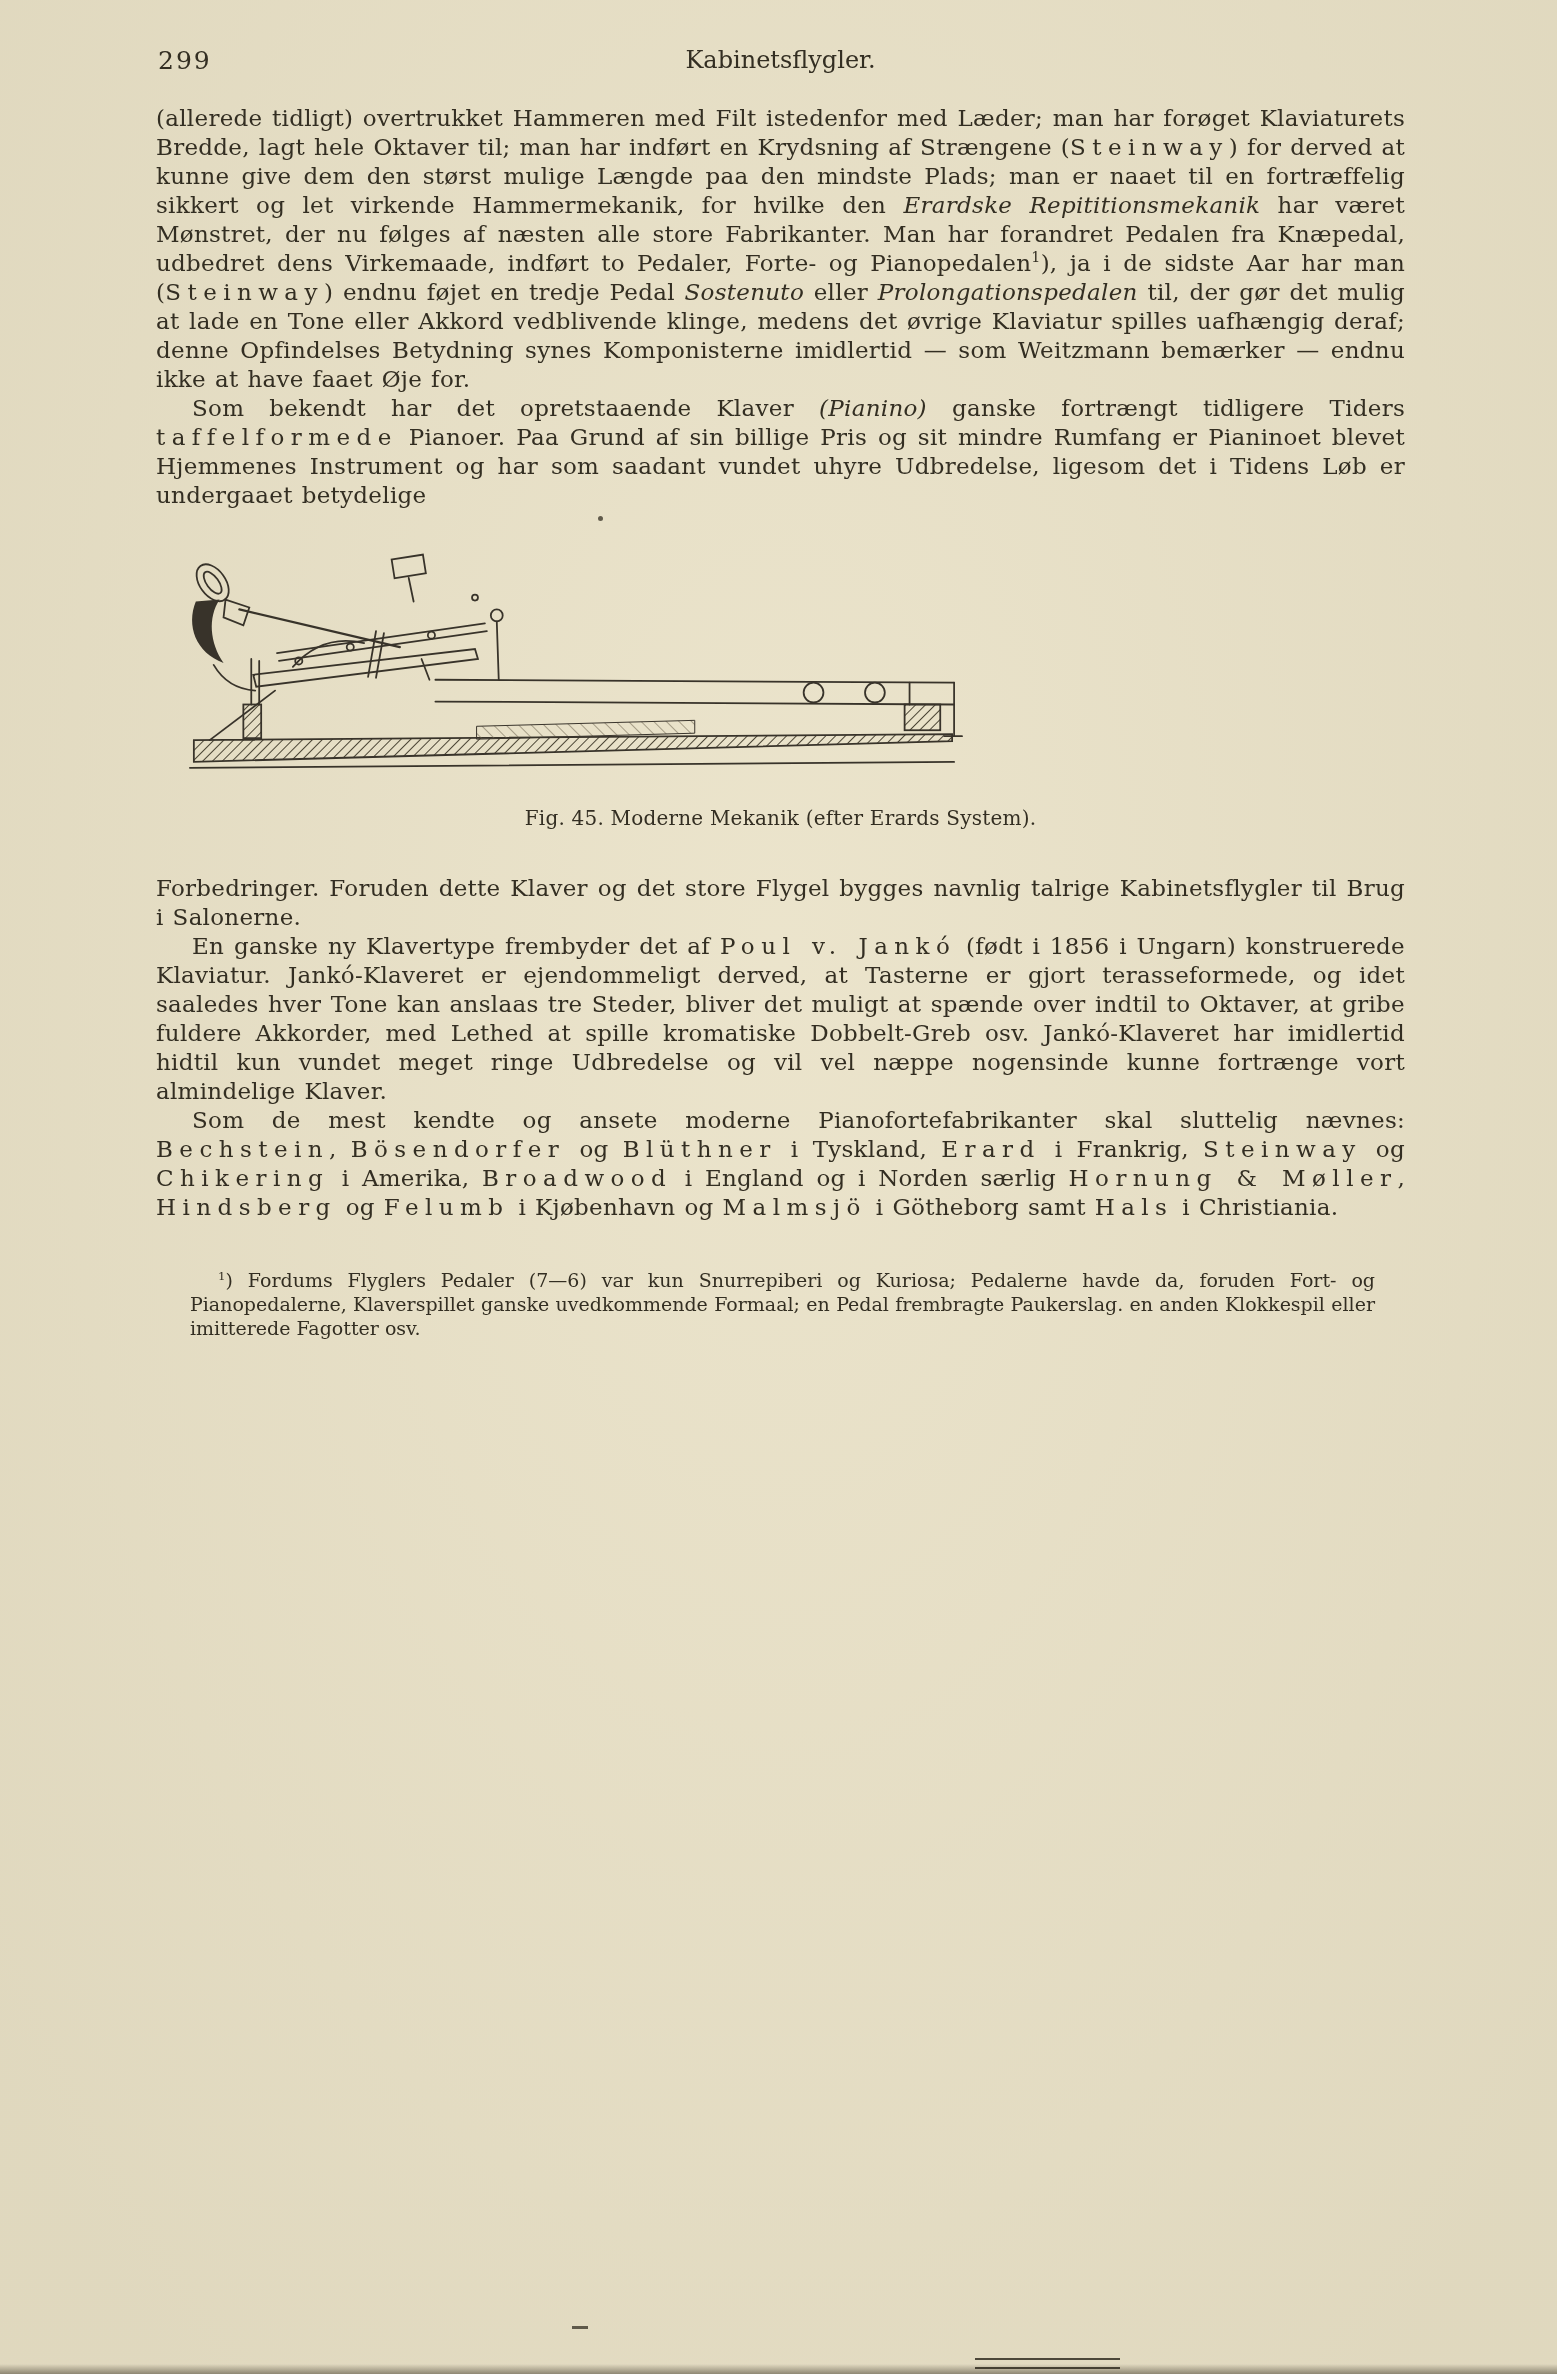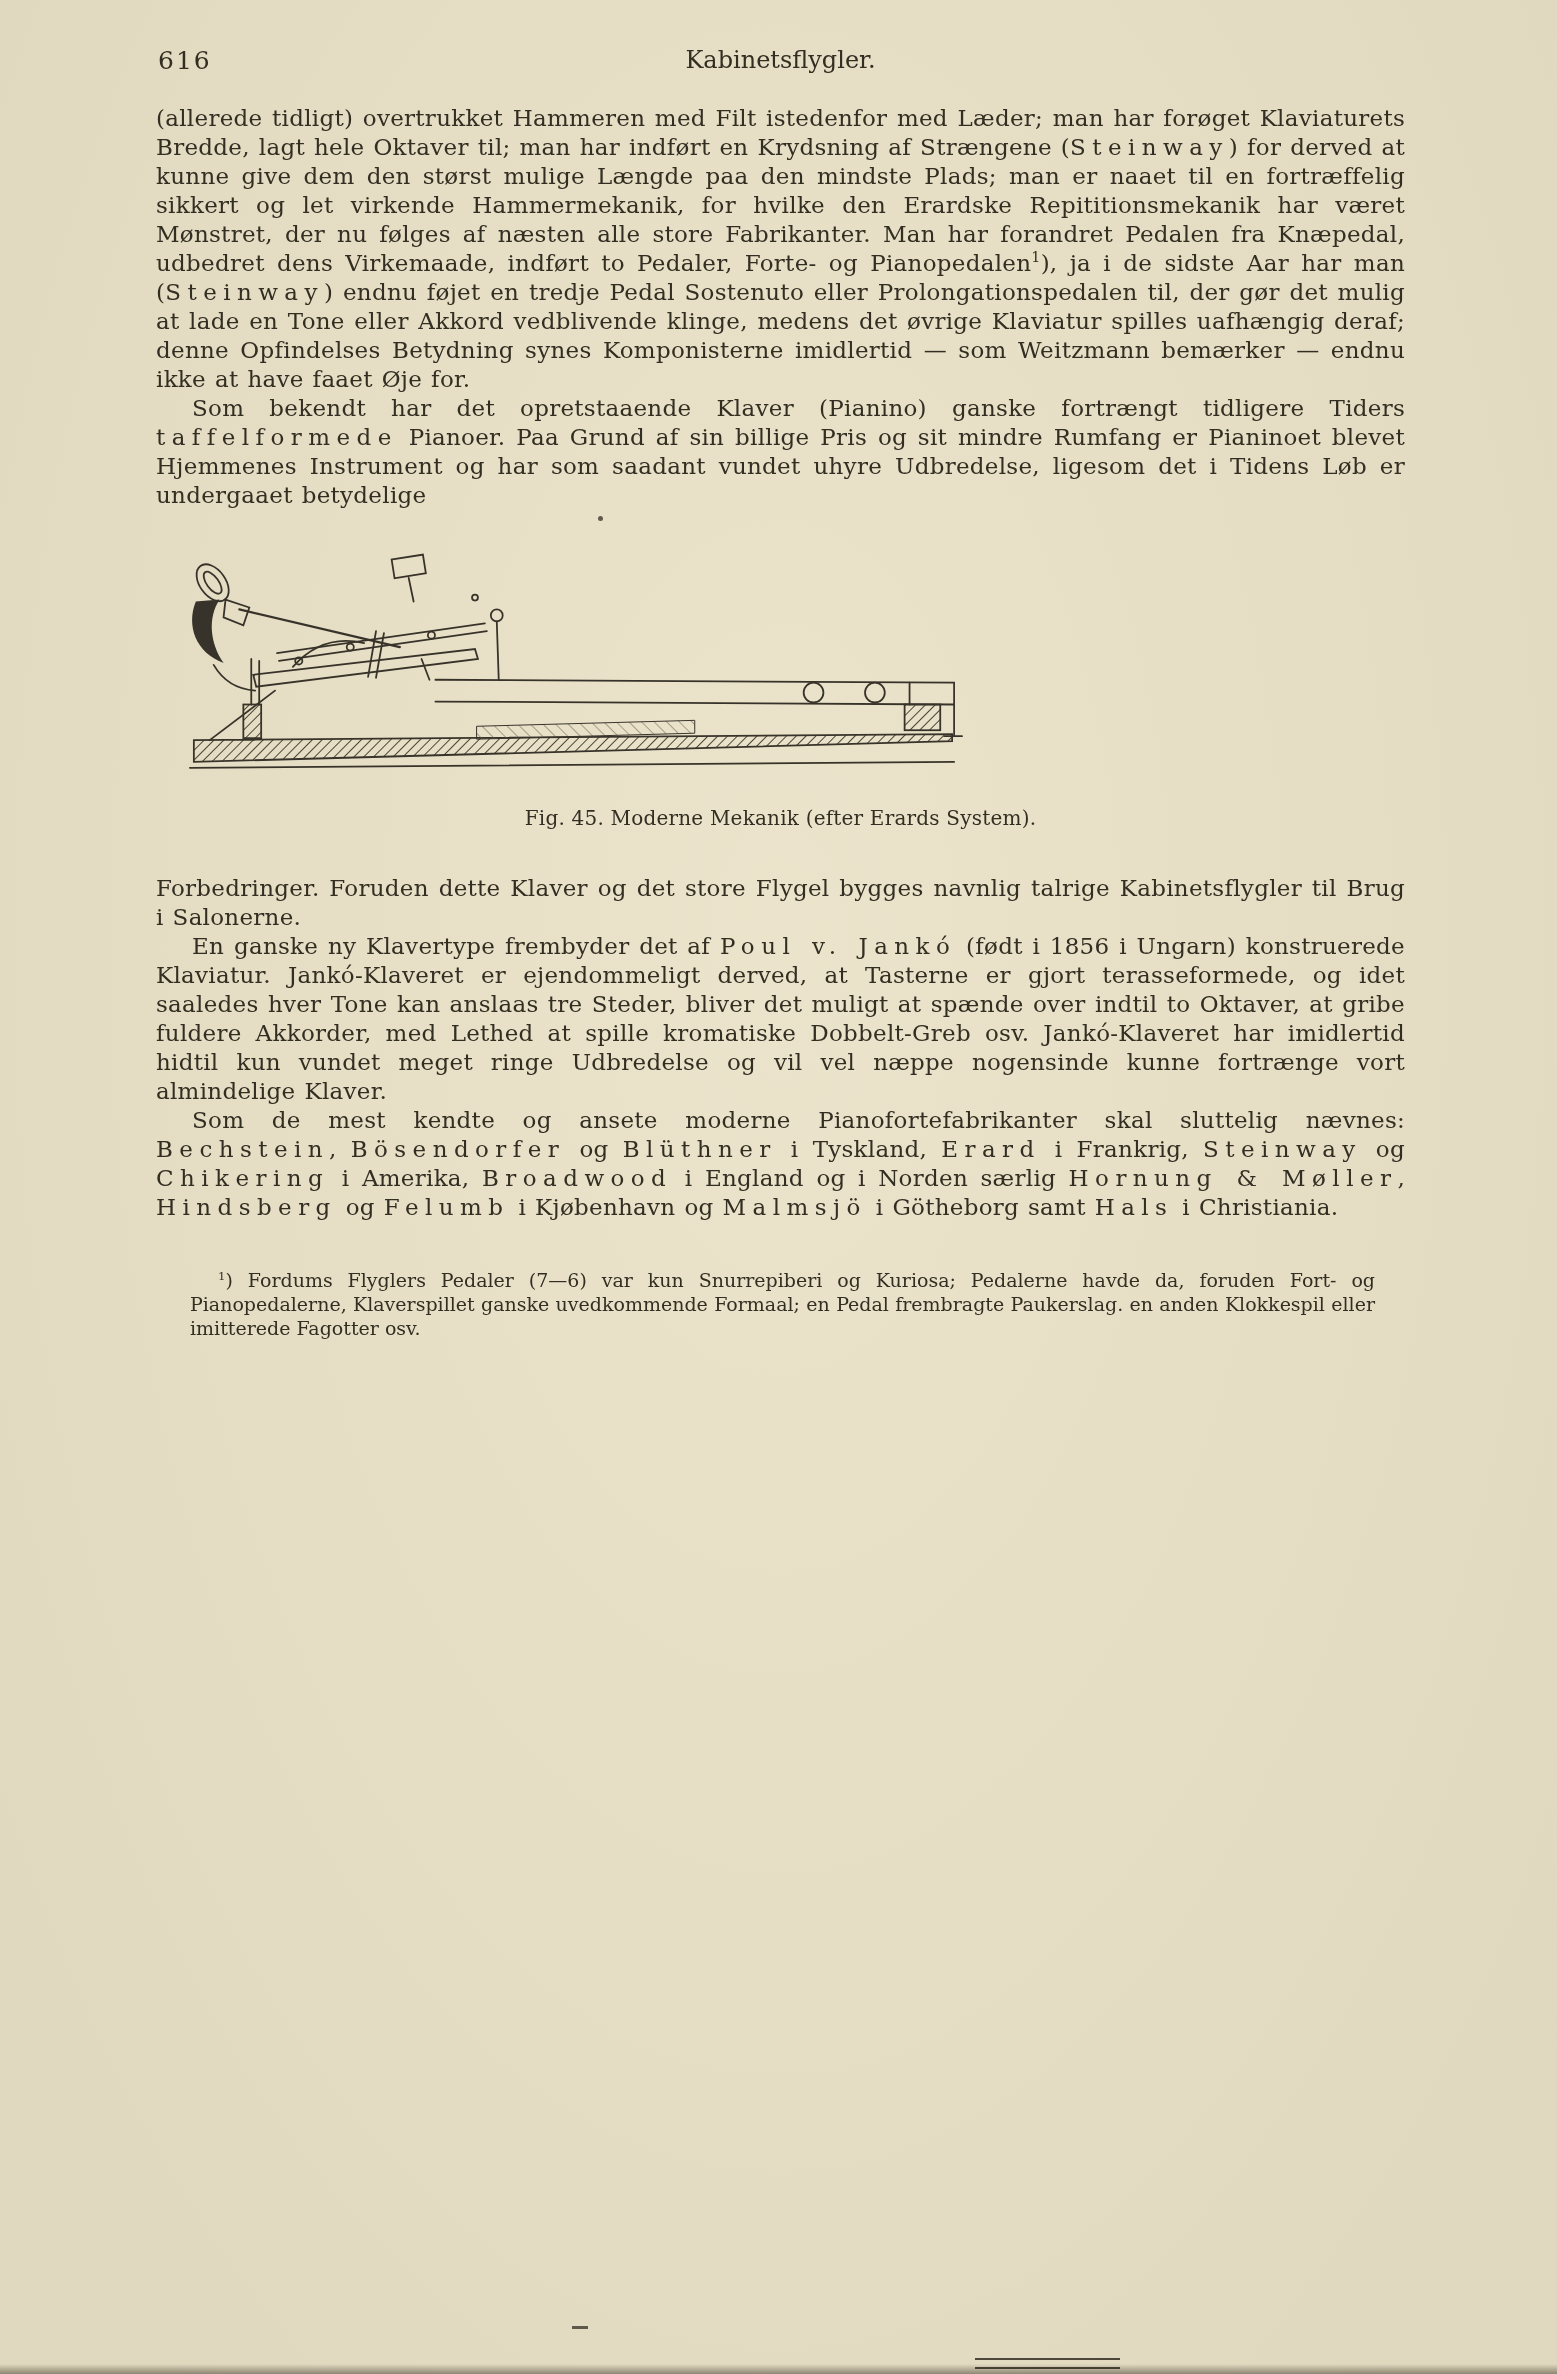--- a/index.html
+++ b/index.html
@@ -44,21 +44,21 @@
   }
   .para{
     margin:0;
     font-size:23px;
     line-height:29px;
     text-align:justify;
     letter-spacing:0.012em;
     word-spacing:0.06em;
   }
   .para.indent{ text-indent:36px; }
-  .it{ }
+  .it{ font-style:italic; }
   .sp{ letter-spacing:0.28em;margin-top:31px; }
   sup{ font-size:0.62em; line-height:0; vertical-align:super; }
   .figure-wrap{
     margin:28px 0 0 24px;
     width:784px;
   }
   .figure-caption{
     text-align:center;
     font-size:20px;
     margin:30px 0 44px 0;
@@ -95,21 +95,21 @@
   }
   svg .ln{ stroke:#38332a; fill:none; stroke-linecap:round; }
 </style>
 </head>
 <body>
 
 <div class="sheet">
   <div class="column">
 
     <div class="pagehead">
-      <span class="pagenum">616</span>
+      <span class="pagenum">299</span>
       <div class="running">Kabinetsflygler.</div>
     </div>
 
     <div>
         <p class="para"><span>(allerede tidligt) overtrukket Hammeren med Filt istedenfor med Læder; man har forøget Klaviaturets Bredde, lagt hele Oktaver til; man har indført en Krydsning af Strængene (</span><span class="sp">Steinway</span><span>) for derved at kunne give dem den størst mulige Længde paa den mindste Plads; man er naaet til en fortræffelig sikkert og let virkende Hammermekanik, for hvilke den </span><span class="it">Erardske Repititionsmekanik</span><span> har været Mønstret, der nu følges af næsten alle store Fabrikanter. Man har forandret Pedalen fra Knæpedal, udbedret dens Virkemaade, indført to Pedaler, Forte- og Pianopedalen</span><sup>1</sup><span>), ja i de sidste Aar har man (</span><span class="sp">Steinway</span><span>) endnu føjet en tredje Pedal </span><span class="it">Sostenuto</span><span> eller </span><span class="it">Prolongationspedalen</span><span> til, der gør det mulig at lade en Tone eller Akkord vedblivende klinge, medens det øvrige Klaviatur spilles uafhængig deraf; denne Opfindelses Betydning synes Komponisterne imidlertid — som Weitzmann bemærker — endnu ikke at have faaet Øje for.</span></p>
         <p class="para indent"><span>Som bekendt har det opretstaaende Klaver </span><span class="it">(Pianino)</span><span> ganske fortrængt tidligere Tiders </span><span class="sp">taffelformede</span><span> Pianoer.  Paa Grund af sin billige Pris og sit mindre Rumfang er Pianinoet blevet Hjemmenes Instrument og har som saadant vundet uhyre Udbredelse, ligesom det i Tidens Løb er undergaaet betydelige</span></p>
       </div>
 
     <div class="figure-wrap">
       <svg width="784" height="234" viewBox="0 0 792 236" xmlns="http://www.w3.org/2000/svg">

